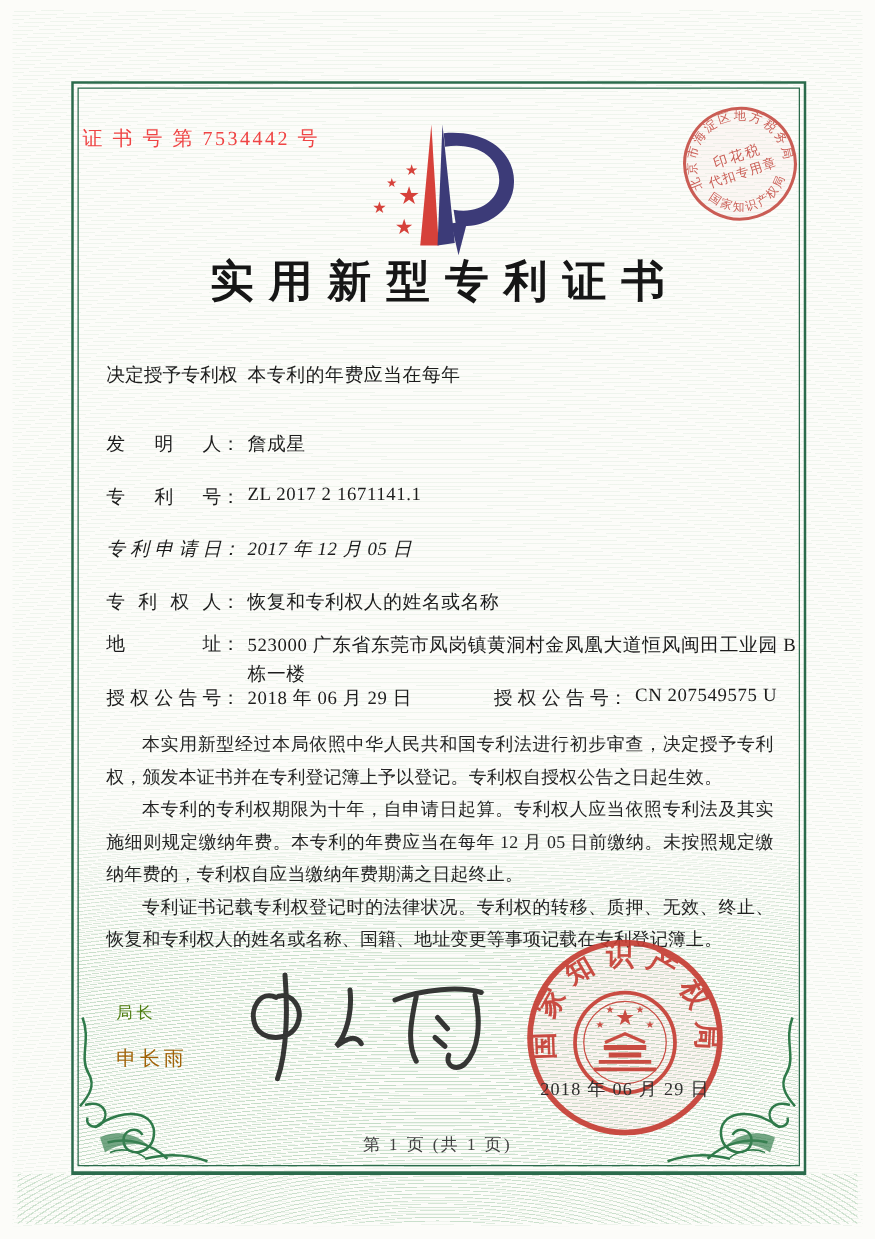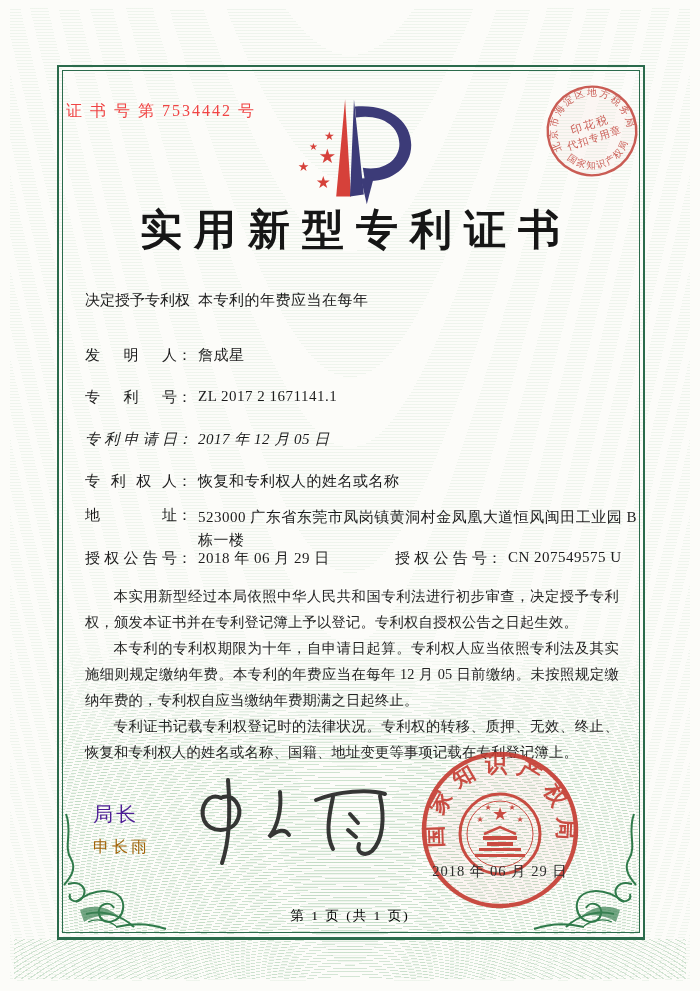--- a/index.html
+++ b/index.html
@@ -36,45 +36,45 @@
   .frame-inner{
     position:absolute;left:3px;top:3px;right:3px;bottom:4px;
     border:1px solid #2b6b4c;
   }
   
   .cert-no{
     left:66px;top:101px;font-size:16px;letter-spacing:2px;color:#ef4444;
   }
   .title{
     left:0;top:202px;width:100%;text-align:center;
-    font-size:42px;font-weight:600;letter-spacing:12px;text-indent:12px;color:#161616;
+    font-size:35px;font-weight:600;letter-spacing:12px;text-indent:12px;color:#161616;
   }
   
   .frow{left:85px;font-size:15px;color:#1c1c1c;white-space:nowrap;}
   .flabel{display:inline-block;width:92px;text-align:justify;text-align-last:justify;vertical-align:top;}
   .fcolon{vertical-align:top;}
   .fvalue{display:inline-block;vertical-align:top;margin-left:6px;letter-spacing:0.5px;}
   .fvalue.wrap{white-space:normal;width:458px;line-height:1.55;}
   .grant-no-group{position:absolute;left:310px;top:0;}
   
   .paras{
     left:85px;top:583px;width:534px;font-size:14.3px;line-height:26px;
     text-align:justify;color:#242424;letter-spacing:0.2px;
   }
   .paras p{margin:0;text-indent:2em;}
   
-  .officer-title{left:93px;top:801px;font-size:20px;letter-spacing:3px;color:#4c1d95;}
+  .officer-title{left:93px;top:801px;font-size:13px;letter-spacing:3px;color:#4d7c0f;}
   .officer-name{left:93px;top:837px;font-size:16px;letter-spacing:3px;color:#a16207;}
   .seal-date{
     left:412px;top:862px;width:176px;text-align:center;
     font-size:14.5px;letter-spacing:1px;color:#2e2e2e;
   }
   .footer{
     left:0;top:907px;width:100%;text-align:center;font-size:13.5px;
-    letter-spacing:2px;color:#000000;
+    letter-spacing:2px;color:#404040;
   }
   svg{overflow:visible;}
 </style>
 </head>
 <body>
 
 <div class="waves-all"></div>
 <div class="waves-bottom"></div>
 <div class="waves-footer"></div>
 

